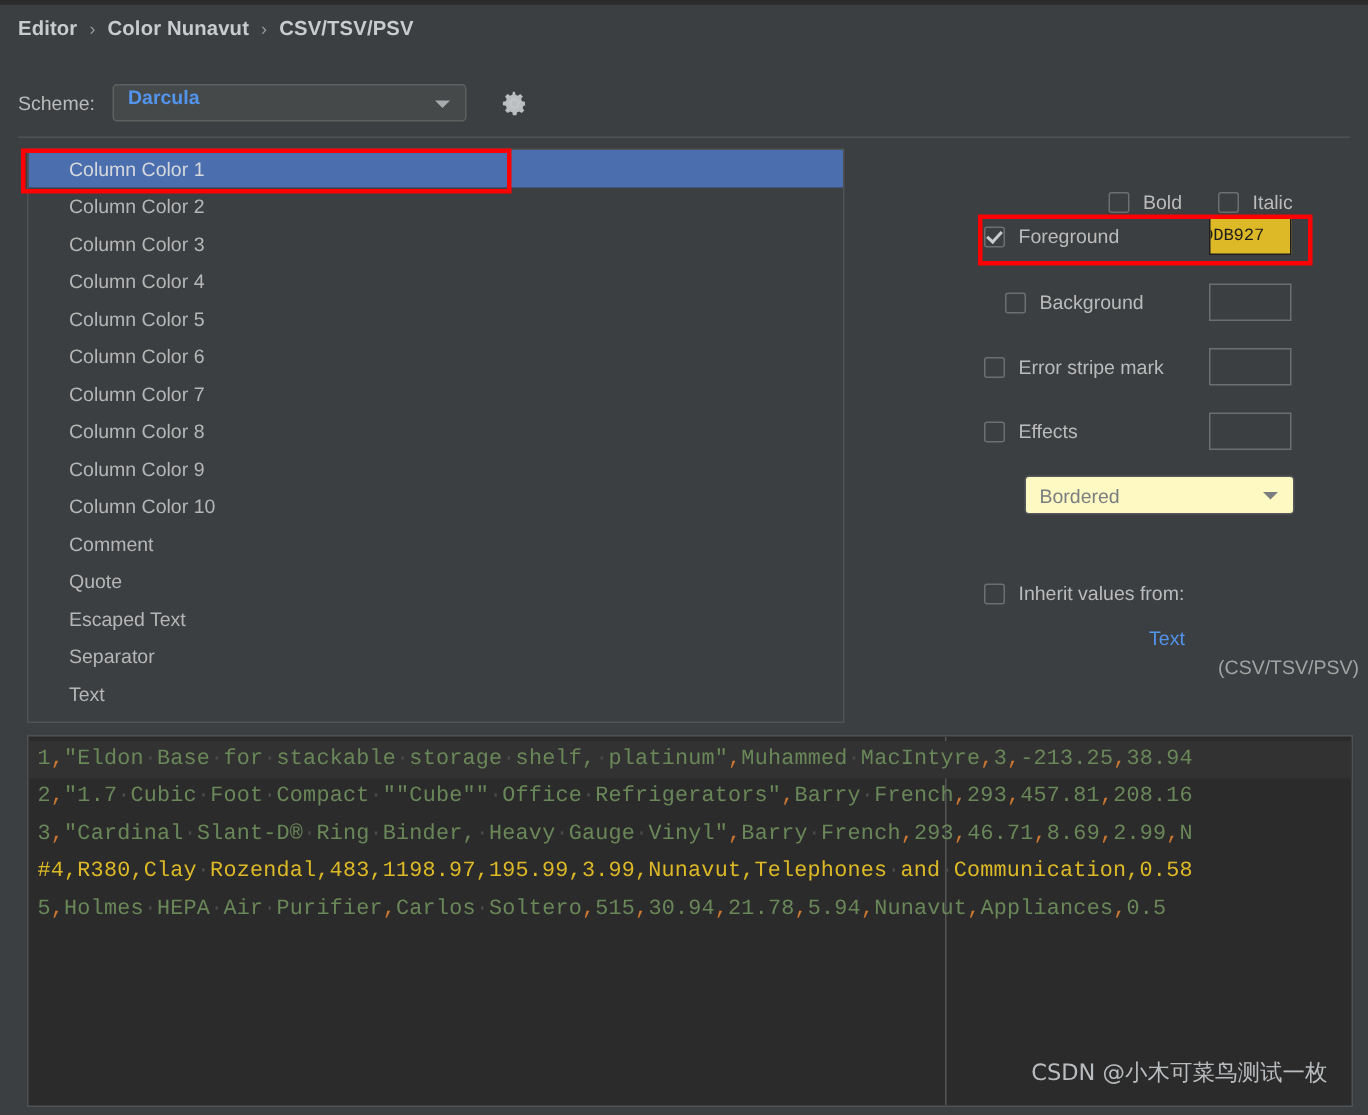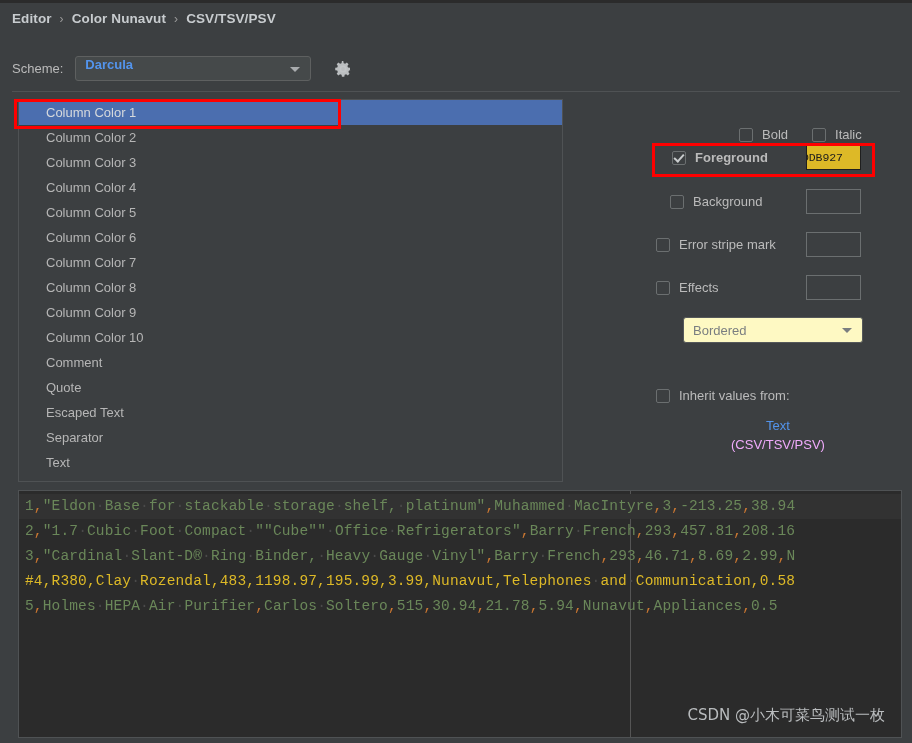--- a/index.html
+++ b/index.html
@@ -253,23 +253,23 @@
     text-align: center;
     font-size: 13px;
     color: #5394ec;
     cursor: pointer;
   }
   .inherit-sub {
     position: absolute;
     top: 338px;
     left: 0;
     width: 256px;
-    text-align: center;
-    font-size: 13px;
-    color: #f0abfc;
+    text-align: right;
+    font-size: 13px;
+    color: #a3a3a3;
   }
 
   
   .ann {
     position: absolute;
     border: 3px solid #ff0000;
     box-sizing: border-box;
     pointer-events: none;
   }
   #ann-list { left: 14px; top: 99px; width: 327px; height: 30px; }
@@ -381,21 +381,21 @@
   <div class="attr-panel">
 
     <div class="row bold-italic">
       <span class="cb" id="cb-bold"></span>
       <span class="cb-label">Bold</span>
       <span class="gap"></span>
       <span class="cb" id="cb-italic"></span>
       <span class="cb-label">Italic</span>
     </div>
 
-    <div class="row" style="top:51px;left:22px;font-weight:bold;">
+    <div class="row" style="top:51px;left:6px;">
       <span class="cb checked"></span>
       <span class="cb-label">Foreground</span>
     </div>
     <div class="swatch filled" style="left: 156px; top: 46px; background: rgb(221, 185, 39);" id="fg-swatch">
       <span class="hex">DDB927</span>
     </div>
 
     <div class="row" style="top:95px;left:20px;">
       <span class="cb"></span>
       <span class="cb-label">Background</span>

